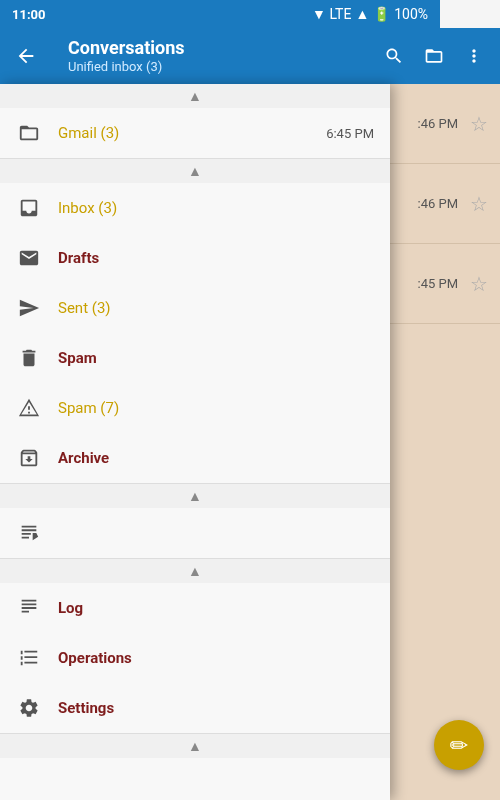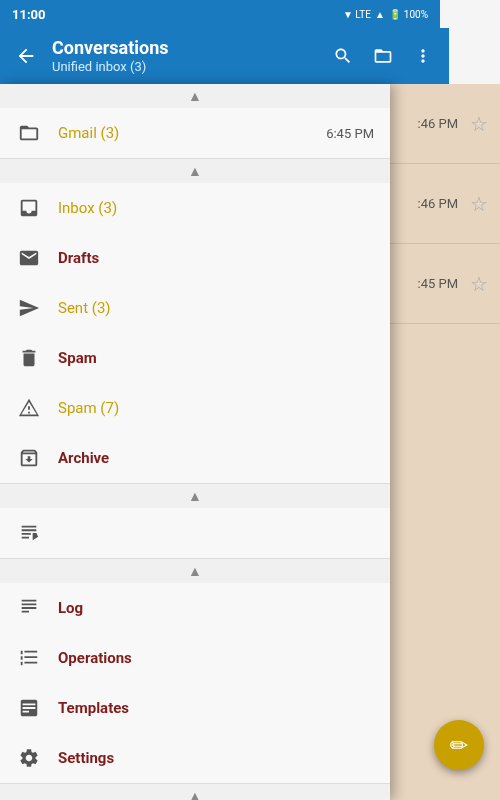--- a/index.html
+++ b/index.html
@@ -25,32 +25,32 @@
     .status-time {
       color: white;
       font-size: 13px;
       font-weight: bold;
     }
     .status-icons {
       display: flex;
       align-items: center;
       gap: 4px;
       color: white;
-      font-size: 10px;
+      font-size: 14px;
     }
 
     
     .top-bar {
-      width: 449px;
+      width: 500px;
       height: 56px;
       background: #1a7abf;
       display: flex;
       align-items: center;
       padding: 0 8px;
-      gap: 8px;
+      gap: 24px;
     }
     .top-bar-back {
       color: white;
       font-size: 22px;
       width: 36px;
       height: 36px;
       display: flex;
       align-items: center;
       justify-content: center;
       cursor: pointer;
@@ -357,28 +357,20 @@
 
   <div class="drawer-item">
     <div class="drawer-item-icon">
       <svg width="22" height="22" viewBox="0 0 24 24" fill="#555">
         <path d="M3 4h2v4H3zm0 6h2v4H3zm0 6h2v4H3zm4-12h14v2H7zm0 6h14v2H7zm0 6h14v2H7z"></path>
       </svg>
     </div>
     <span class="drawer-item-label">Operations</span>
   </div>
 
-  <div class="drawer-item">
-    <div class="drawer-item-icon">
-      <svg width="22" height="22" viewBox="0 0 24 24" fill="#555">
-        <path d="M19 3H5c-1.1 0-2 .9-2 2v14c0 1.1.9 2 2 2h14c1.1 0 2-.9 2-2V5c0-1.1-.9-2-2-2zm-7 14H5v-2h7v2zm7-4H5v-2h14v2zm0-4H5V7h14v2z"></path>
-      </svg>
-    </div>
-    <span class="drawer-item-label">Templates</span>
-  </div>
 
   <div class="drawer-item">
     <div class="drawer-item-icon">
       <svg width="22" height="22" viewBox="0 0 24 24" fill="#555">
         <path d="M19.14 12.94c.04-.3.06-.61.06-.94 0-.32-.02-.64-.07-.94l2.03-1.58c.18-.14.23-.41.12-.61l-1.92-3.32c-.12-.22-.37-.29-.59-.22l-2.39.96c-.5-.38-1.03-.7-1.62-.94l-.36-2.54c-.04-.24-.24-.41-.48-.41h-3.84c-.24 0-.43.17-.47.41l-.36 2.54c-.59.24-1.13.57-1.62.94l-2.39-.96c-.22-.08-.47 0-.59.22L2.74 8.87c-.12.21-.08.47.12.61l2.03 1.58c-.05.3-.09.63-.09.94s.02.64.07.94l-2.03 1.58c-.18.14-.23.41-.12.61l1.92 3.32c.12.22.37.29.59.22l2.39-.96c.5.38 1.03.7 1.62.94l.36 2.54c.05.24.24.41.48.41h3.84c.24 0 .44-.17.47-.41l.36-2.54c.59-.24 1.13-.56 1.62-.94l2.39.96c.22.08.47 0 .59-.22l1.92-3.32c.12-.22.07-.47-.12-.61l-2.01-1.58zM12 15.6c-1.98 0-3.6-1.62-3.6-3.6s1.62-3.6 3.6-3.6 3.6 1.62 3.6 3.6-1.62 3.6-3.6 3.6z"></path>
       </svg>
     </div>
     <span class="drawer-item-label">Settings</span>
   </div>
   <div class="section-divider"></div>

